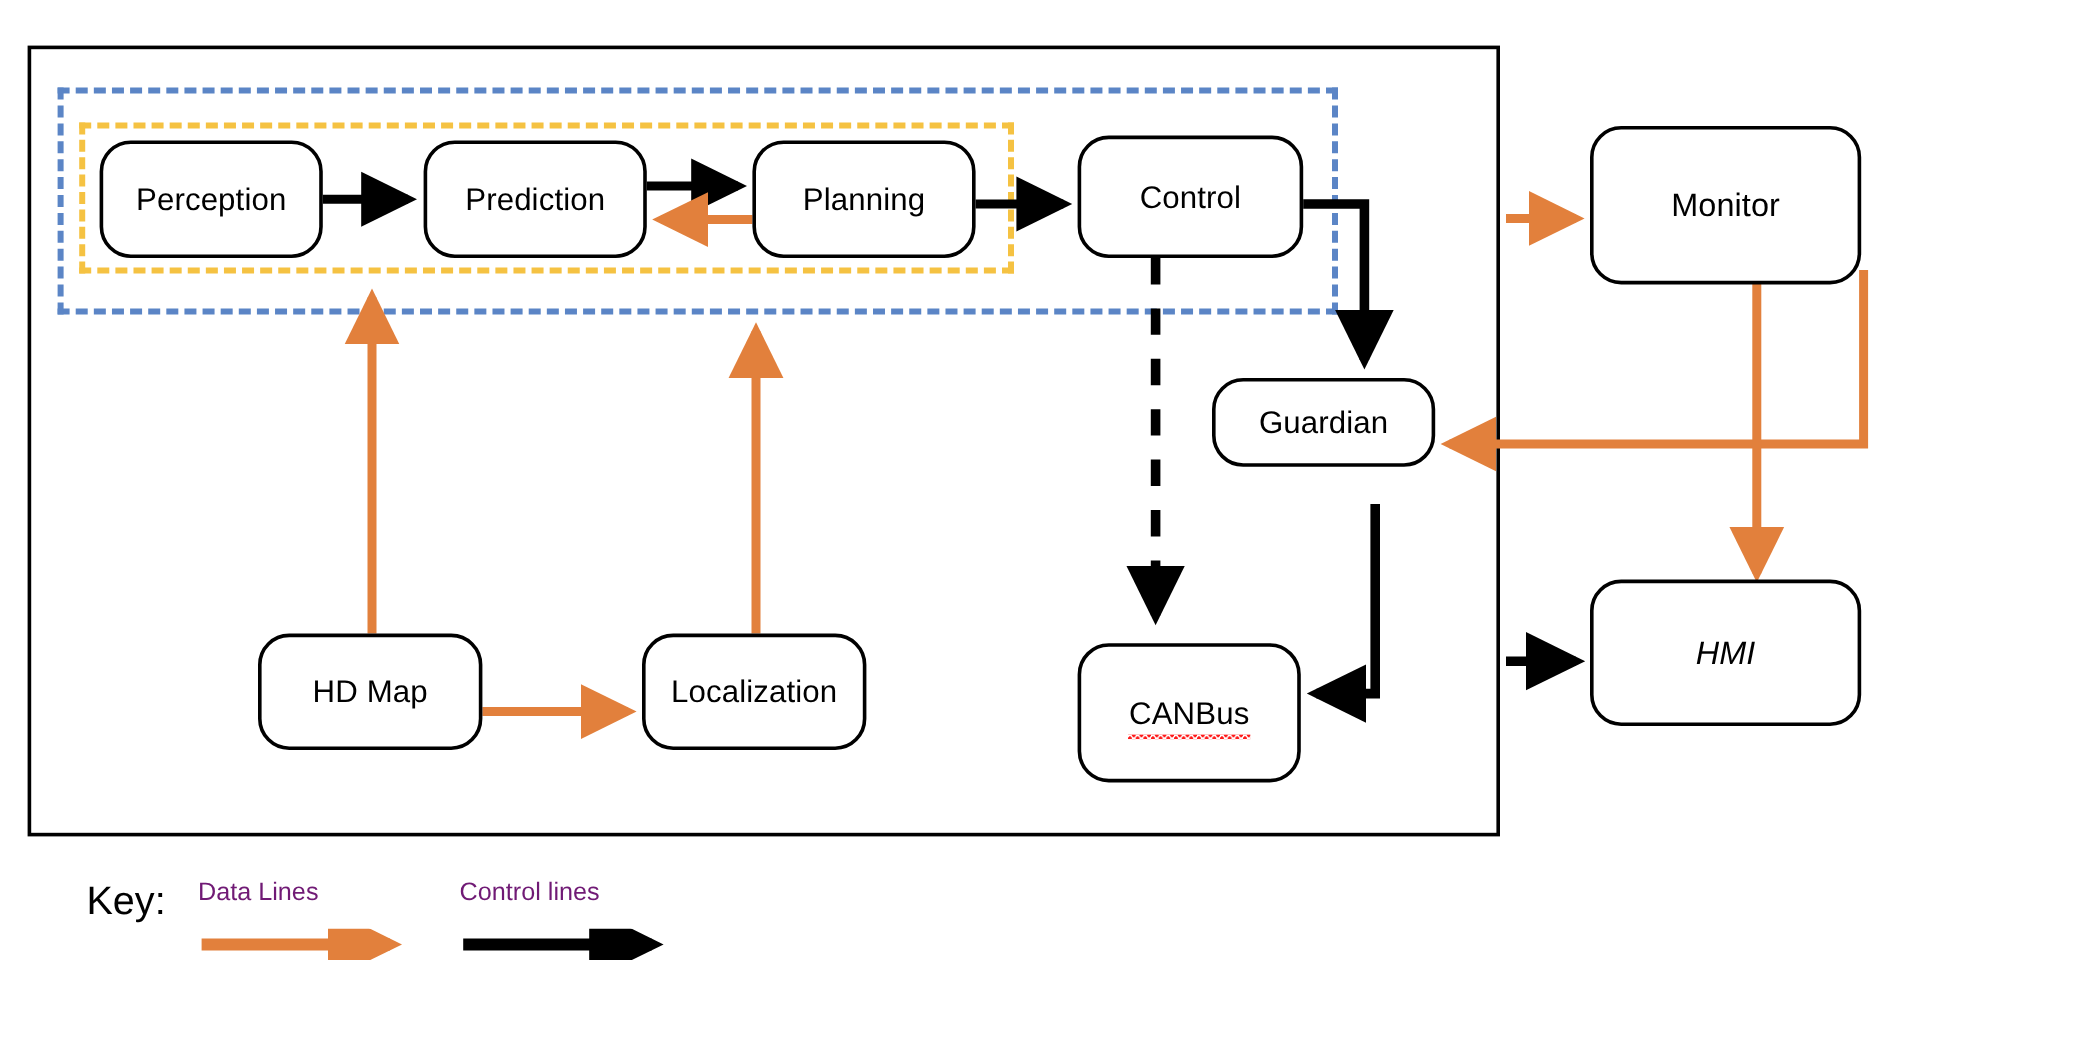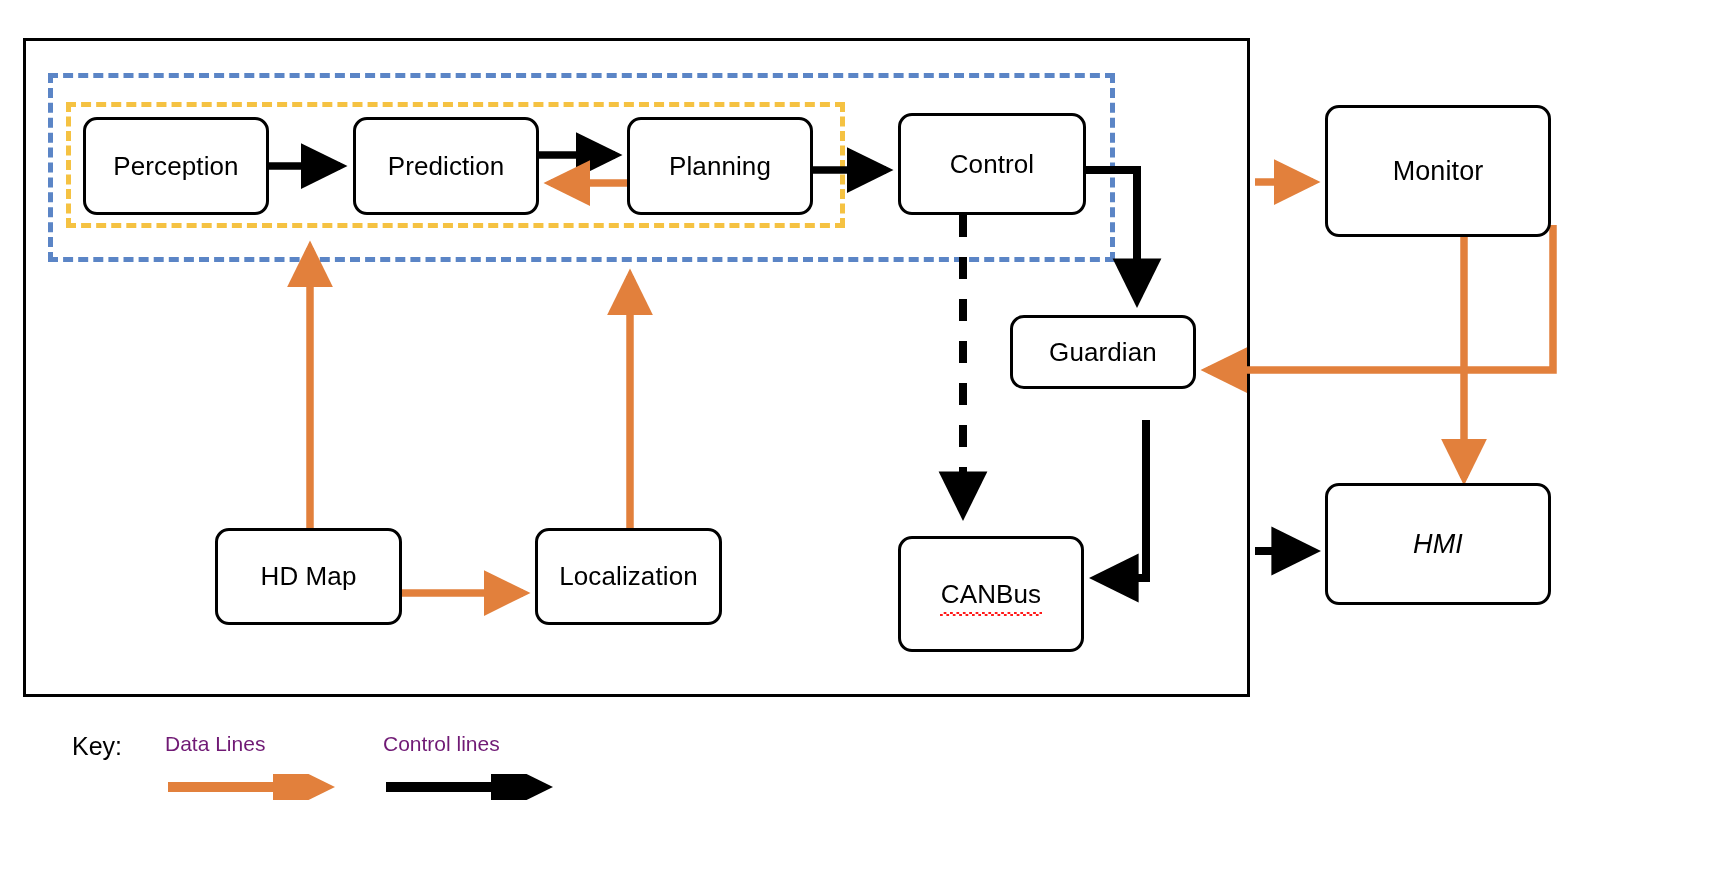--- a/index.html
+++ b/index.html
@@ -24,21 +24,21 @@
     border:5px dashed #5B85C6;
   }
   .dash-yellow{
     left:66px;top:102px;width:779px;height:126px;
     border:5px dashed #F5C242;
   }
 
   
   .node{
     position:absolute;box-sizing:border-box;
-    background:#ffffff;border:3.5px solid #000;border-radius:14px;
+    background:#ffffff;border:3.5px solid #000;border-radius:26px;
     display:flex;align-items:center;justify-content:center;
     color:#000;font-size:26px;letter-spacing:.1px;
     z-index:6;
   }
   .node.big{font-size:27px;}
   .node-label{position:relative;display:inline-block;white-space:nowrap;}
   
   .node-label.misspelled::after{
     content:"";position:absolute;left:-1px;right:-1px;bottom:-6px;height:4px;
     background-image:
@@ -58,21 +58,21 @@
   #n-monitor    {left:1325px;top:105px;width:226px;height:132px;}
   #n-hmi        {left:1325px;top:483px;width:226px;height:122px;font-style:italic;}
 
   
   #wires{position:absolute;left:0;top:0;width:1732px;height:882px;z-index:4;
          pointer-events:none;overflow:visible;}
 
   
   .key-row{position:absolute;left:0;top:722px;width:1732px;height:110px;}
   .key-word{
-    position:absolute;left:72px;top:10px;font-size:25px;color:#000;
+    position:absolute;left:72px;top:10px;font-size:33px;color:#000;
   }
   .key-item{position:absolute;}
   .key-item .key-text{font-size:21px;color:#701a75;white-space:nowrap;display:block;}
   #key-data{left:165px;top:10px;}
   #key-control{left:383px;top:10px;}
   .key-arrow{position:absolute;left:0;top:42px;width:178px;height:26px;}
 </style>
 </head>
 <body>
 

